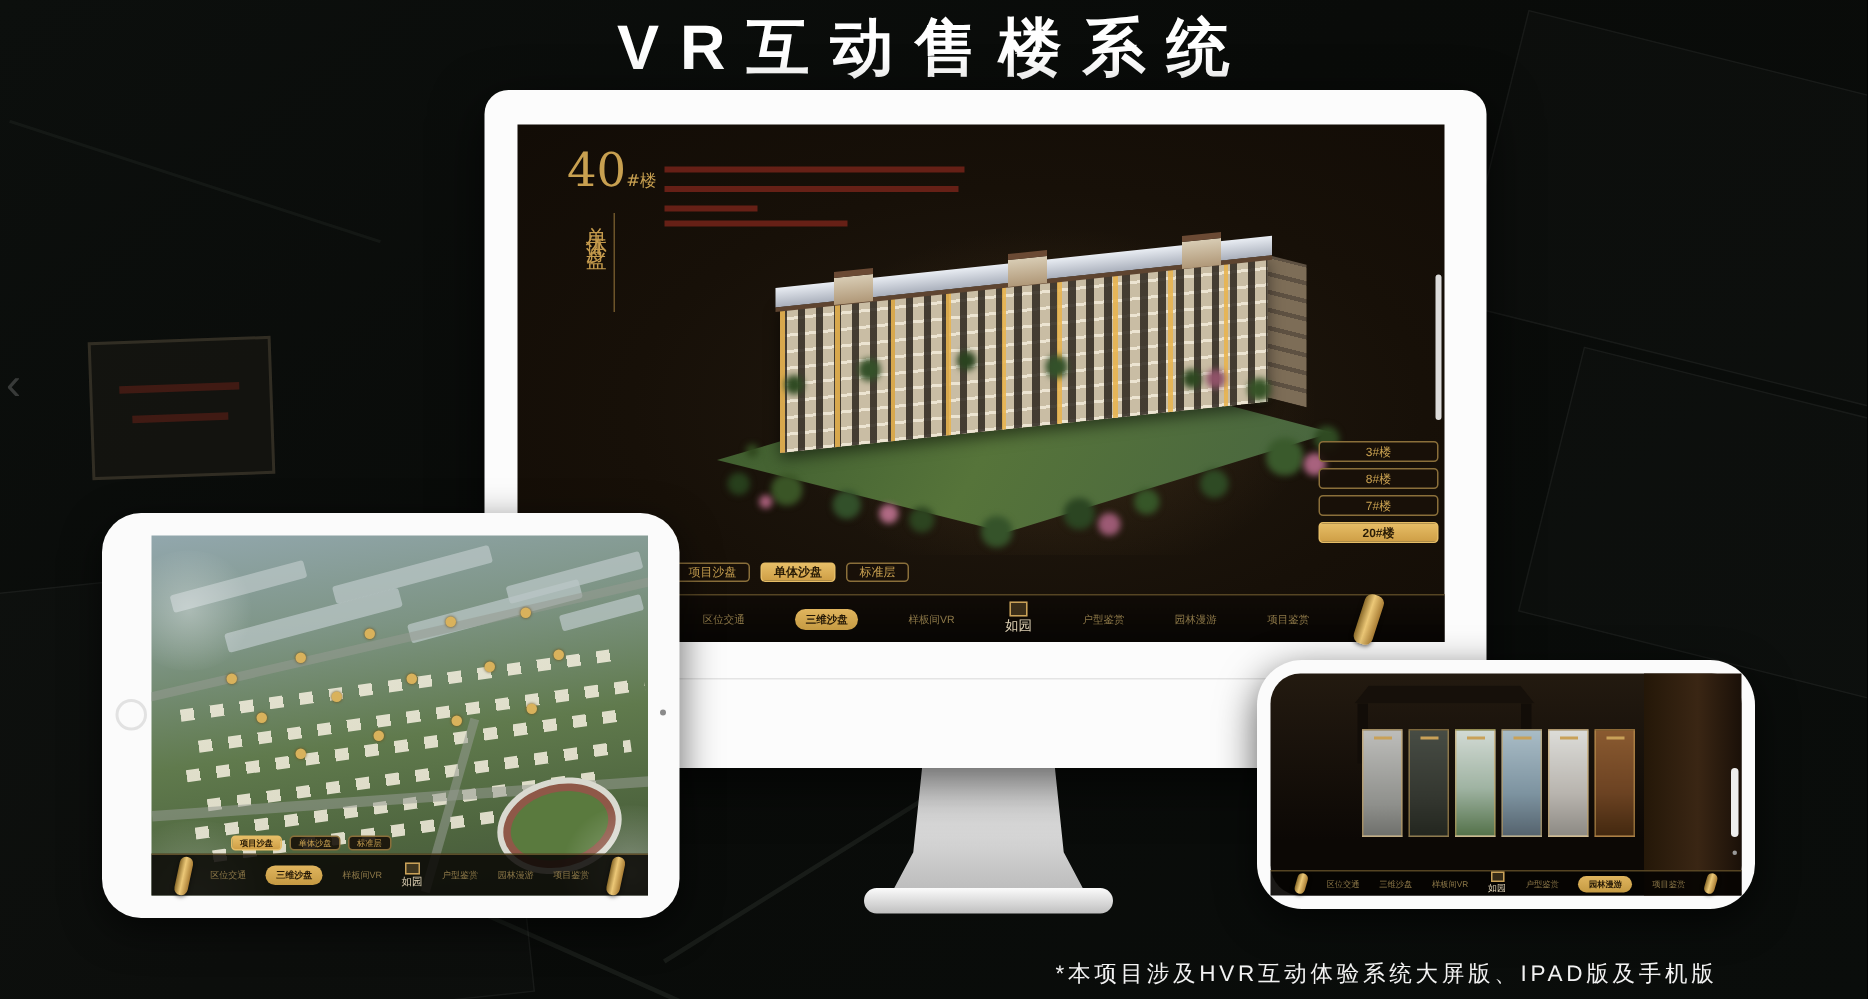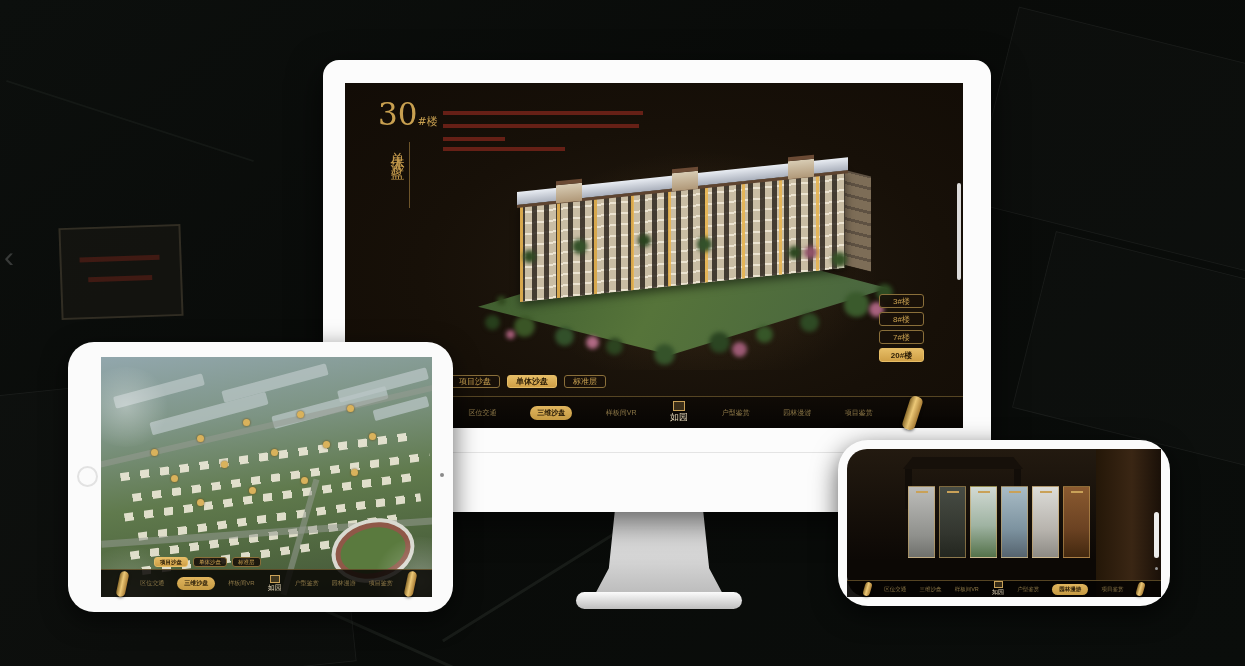--- a/index.html
+++ b/index.html
@@ -63,21 +63,21 @@
   .scrollbar{position:absolute;left:957px;top:183px;width:4px;height:97px;border-radius:2px;
       background:rgba(255,255,255,.85);}
 
   
   .pill{box-sizing:border-box;border-radius:3px;display:flex;align-items:center;justify-content:center;
       color:#c8a050;background:rgba(24,17,9,.9);border:1px solid #8a6f3a;white-space:nowrap;}
   .pill.on{background:linear-gradient(#e6bd66,#cf9f46);color:#2a1c06;border-color:#e6bd66;font-weight:bold;}
   .tabs-row{position:absolute;display:flex;gap:7px;}
   .tabs-row .pill{height:13px;font-size:8px;padding:0 8px;}
   .floor-btns{position:absolute;left:879px;top:294px;display:flex;flex-direction:column;gap:4px;}
-  .floor-btns .pill{width:45px;height:14px;font-size:8px;}
+  .floor-btns .pill{width:80px;height:14px;font-size:8px;}
 
   
   .navbar{position:absolute;display:flex;align-items:center;justify-content:space-evenly;
       background:linear-gradient(#100b06,#070503);border-top:1px solid rgba(205,165,85,.4);}
   .nav-item{color:#8d7848;white-space:nowrap;}
   .nav-item.on{background:linear-gradient(#e0b55e,#c59a42);color:#241806;border-radius:9px;padding:2px 7px;font-weight:bold;}
   .nav-logo{display:flex;flex-direction:column;align-items:center;color:#ddd0b4;}
   .nav-logo b{display:block;border:1px solid #c9a158;background:rgba(201,161,88,.25);}
   .scroll{background:linear-gradient(90deg,#8a6a2a,#ecc877 45%,#a87c34);border-radius:5px;
       box-shadow:0 1px 3px rgba(0,0,0,.6);}
@@ -126,29 +126,30 @@
   <div class="bg-line" style="left:140px;top:600px;width:330px;height:3px;transform:rotate(24deg);"></div>
   <div class="bg-line" style="left:420px;top:560px;width:300px;height:3px;transform:rotate(-32deg);"></div>
   <div class="bg-line" style="left:480px;top:470px;width:220px;height:2px;transform:rotate(58deg);"></div>
   <div class="bg-line" style="left:0px;top:120px;width:260px;height:2px;transform:rotate(18deg);opacity:.6;"></div>
   <div class="bg-cert">
     <i style="left:18px;top:28px;width:80px;"></i>
       <i style="left:26px;top:48px;width:64px;"></i>
   </div>
   <div class="bg-chevron">‹</div>
 
+  <div class="title">VR互动售楼系统</div>
 
   <div class="stand-neck"></div>
   <div class="stand-base"></div>
   <div class="monitor-body"></div>
   <div class="chin-line"></div>
 
   <div class="screen"></div>
 
-  <div class="hl-num"><span>30</span><span class="hl-suf">#楼</span></div>
+  <div class="hl-num"><span>40</span><span class="hl-suf">#楼</span></div>
   <div class="hl-vert">单体沙盘</div>
   <div class="hl-rule"></div>
 
   <div class="desc">
     <i style="left:443px;top:111px;width:200px;"></i>
     <i style="left:443px;top:124px;width:196px;"></i>
     <i style="left:443px;top:137px;width:62px;"></i>
     <i style="left:443px;top:147px;width:122px;"></i>
   </div>
 
@@ -290,13 +291,14 @@
     <div class="nav-logo" style="font-size:6px;">
         <b style="width:7px;height:5px;"></b>
         <span>如园</span>
       </div>
     <div class="nav-item">户型鉴赏</div>
     <div class="nav-item on">园林漫游</div>
     <div class="nav-item">项目鉴赏</div>
     <div class="scroll" style="width:7px;height:14px;transform:rotate(16deg);"></div>
   </div>
 
+  <div class="footnote">*本项目涉及HVR互动体验系统大屏版、IPAD版及手机版</div>
 </div>
 
 </body></html>

